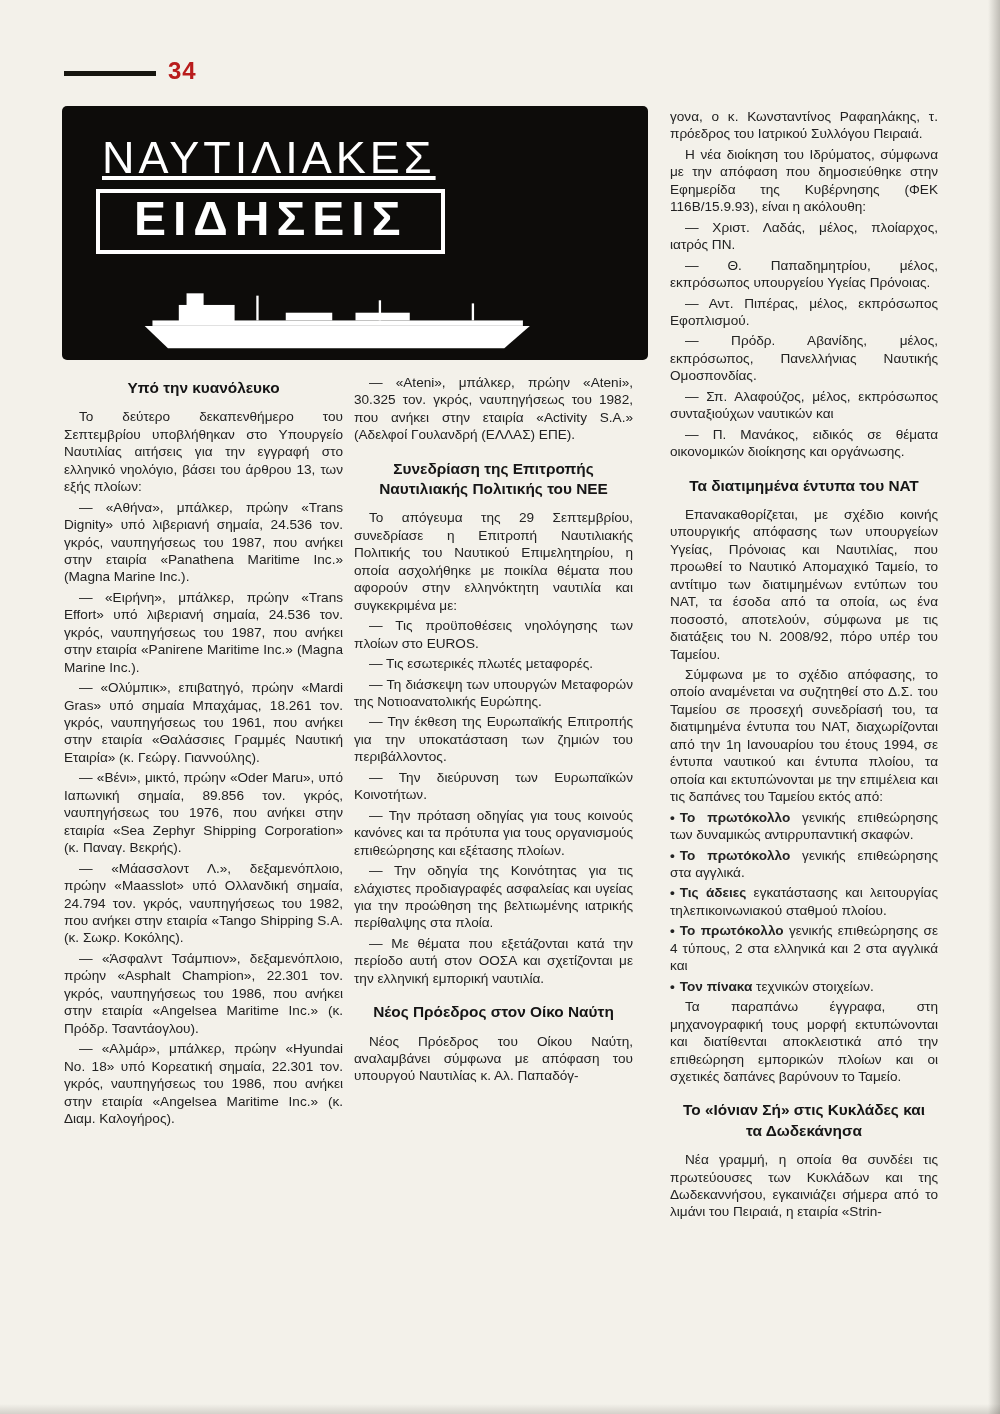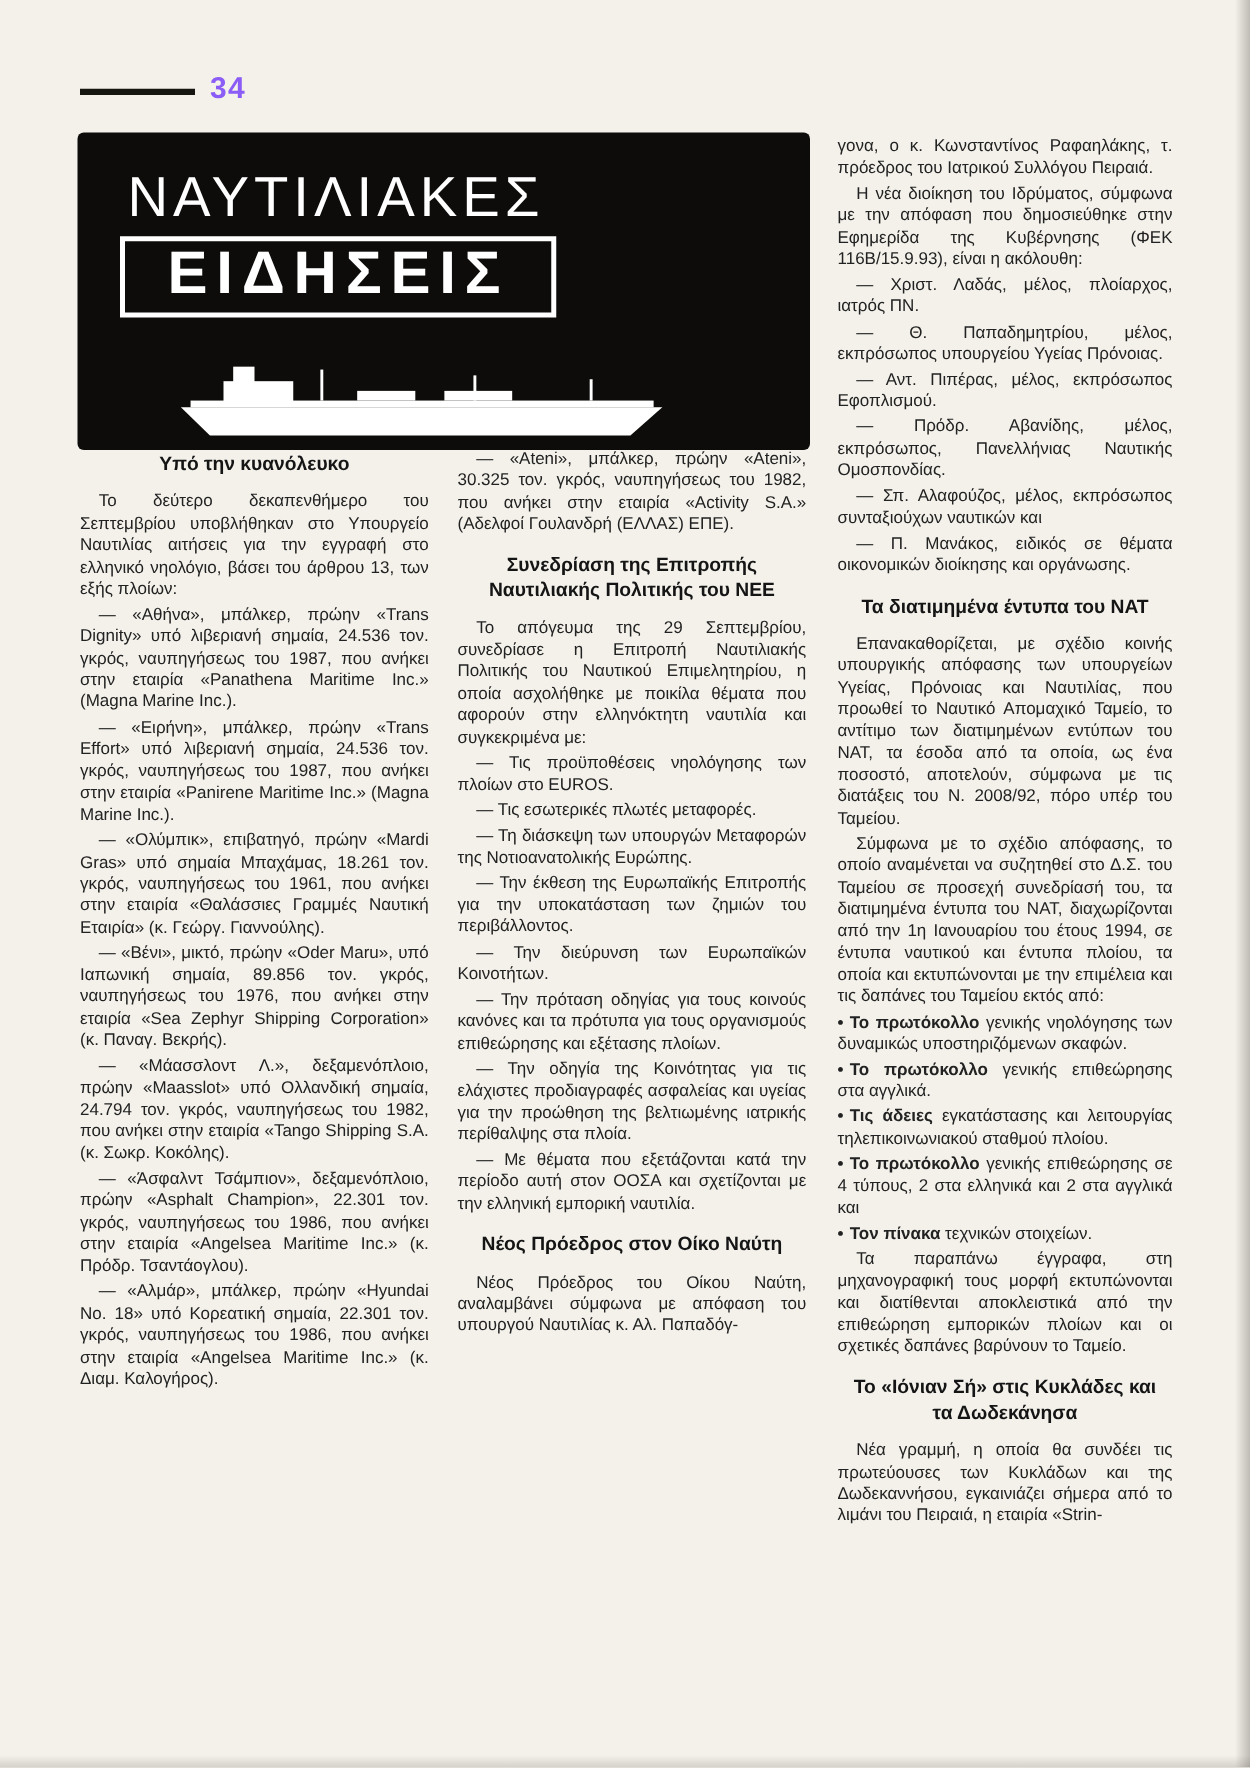--- a/index.html
+++ b/index.html
@@ -16,34 +16,35 @@
     pointer-events:none;
   }
   .page::before{
     content:""; position:absolute; left:0; bottom:0; width:100%; height:10px;
     background:linear-gradient(to bottom, rgba(70,65,58,0), rgba(70,65,58,0.18));
     pointer-events:none;
   }
   
   .page-header{ display:flex; align-items:center; height:34px; }
   .rule-left{ width:92px; height:5px; background:#16150f; margin-right:12px; margin-top:4px; }
-  .page-num{ font-size:24px; font-weight:bold; letter-spacing:1px; margin-right:5px; color:#8b5cf6; }
+  .page-num{ font-size:24px; font-weight:bold; letter-spacing:1px; margin-right:5px; color:#b91c1c; }
   .mag-title-wrap{ border-top:3px solid #16150f; border-bottom:3px solid #16150f; padding:3px 30px 4px; }
   .mag-title{ font-size:16px; font-weight:bold; letter-spacing:3px; word-spacing:16px; color:#16150f; }
   
   .content{ display:flex; gap:24px; margin-top:20px; }
   .left-region{ width:582px; flex:none; }
-  .cols{ display:flex; gap:23px; }
+  .cols{ display:flex; gap:11px; margin-top:16px; }
   .col{ width:279px; flex:none; }
   .col3{ flex:1; }
   
   .banner{
     position:relative; width:582px; height:250px; background:#0d0c0a; color:#fff;
     padding:26px 0 0 38px; border-radius:3px;
     box-shadow:0 0 0 2px #0d0c0a;
+    text-decoration:underline;
   }
   .banner-line1{ font-size:45px; font-weight:500; letter-spacing:4px; line-height:1.05; }
   .banner-line2-box{ display:inline-block; border:4px solid #fff; padding:1px 34px 5px; margin-top:8px; margin-left:-6px;text-align:right; }
   .banner-line2{ font-size:48px; font-weight:800; letter-spacing:7px; line-height:1.05; }
   .ship{ position:absolute; left:26px; bottom:5px; width:500px; height:62px; }
   .ship svg{ width:100%; height:100%; fill:#fff; }
   
   .col p{
     font-size:13.6px; line-height:1.285; text-align:justify; text-indent:15px;
     margin-bottom:3px; color:#222;
@@ -132,21 +133,21 @@
       <p>— Θ. Παπαδημητρίου, μέλος, εκπρόσωπος υπουργείου Υγείας Πρόνοιας.</p>
       <p>— Αντ. Πιπέρας, μέλος, εκπρόσωπος Εφοπλισμού.</p>
       <p>— Πρόδρ. Αβανίδης, μέλος, εκπρόσωπος, Πανελλήνιας Ναυτικής Ομοσπονδίας.</p>
       <p>— Σπ. Αλαφούζος, μέλος, εκπρόσωπος συνταξιούχων ναυτικών και</p>
       <p>— Π. Μανάκος, ειδικός σε θέματα οικονομικών διοίκησης και οργάνωσης.</p>
 
       <h3 class="art-heading">Τα διατιμημένα έντυπα του ΝΑΤ</h3>
       <p>Επανακαθορίζεται, με σχέδιο κοινής υπουργικής απόφασης των υπουργείων Υγείας, Πρόνοιας και Ναυτιλίας, που προωθεί το Ναυτικό Απομαχικό Ταμείο, το αντίτιμο των διατιμημένων εντύπων του ΝΑΤ, τα έσοδα από τα οποία, ως ένα ποσοστό, αποτελούν, σύμφωνα με τις διατάξεις του Ν. 2008/92, πόρο υπέρ του Ταμείου.</p>
       <p>Σύμφωνα με το σχέδιο απόφασης, το οποίο αναμένεται να συζητηθεί στο Δ.Σ. του Ταμείου σε προσεχή συνεδρίασή του, τα διατιμημένα έντυπα του ΝΑΤ, διαχωρίζονται από την 1η Ιανουαρίου του έτους 1994, σε έντυπα ναυτικού και έντυπα πλοίου, τα οποία και εκτυπώνονται με την επιμέλεια και τις δαπάνες του Ταμείου εκτός από:</p>
 
-      <p class="bullet"><span class="bullet-mark">•</span><b>Το πρωτόκολλο</b><span> γενικής νηολόγησης των δυναμικώς υποστηριζόμενων σκαφών.</span></p>
+      <p class="bullet"><span class="bullet-mark">•</span><b>Το πρωτόκολλο</b><span> γενικής επιθεώρησης των δυναμικώς αντιρρυπαντική σκαφών.</span></p>
       <p class="bullet"><span class="bullet-mark">•</span><b>Το πρωτόκολλο</b><span> γενικής επιθεώρησης στα αγγλικά.</span></p>
       <p class="bullet"><span class="bullet-mark">•</span><b>Τις άδειες</b><span> εγκατάστασης και λειτουργίας τηλεπικοινωνιακού σταθμού πλοίου.</span></p>
       <p class="bullet"><span class="bullet-mark">•</span><b>Το πρωτόκολλο</b><span> γενικής επιθεώρησης σε 4 τύπους, 2 στα ελληνικά και 2 στα αγγλικά και</span></p>
       <p class="bullet"><span class="bullet-mark">•</span><b>Τον πίνακα</b><span> τεχνικών στοιχείων.</span></p>
 
       <p>Τα παραπάνω έγγραφα, στη μηχανογραφική τους μορφή εκτυπώνονται και διατίθενται αποκλειστικά από την επιθεώρηση εμπορικών πλοίων και οι σχετικές δαπάνες βαρύνουν το Ταμείο.</p>
 
       <h3 class="art-heading">Το «Ιόνιαν Σή» στις Κυκλάδες και τα Δωδεκάνησα</h3>
       <p>Νέα γραμμή, η οποία θα συνδέει τις πρωτεύουσες των Κυκλάδων και της Δωδεκαννήσου, εγκαινιάζει σήμερα από το λιμάνι του Πειραιά, η εταιρία «Strin-</p>
     </div>

